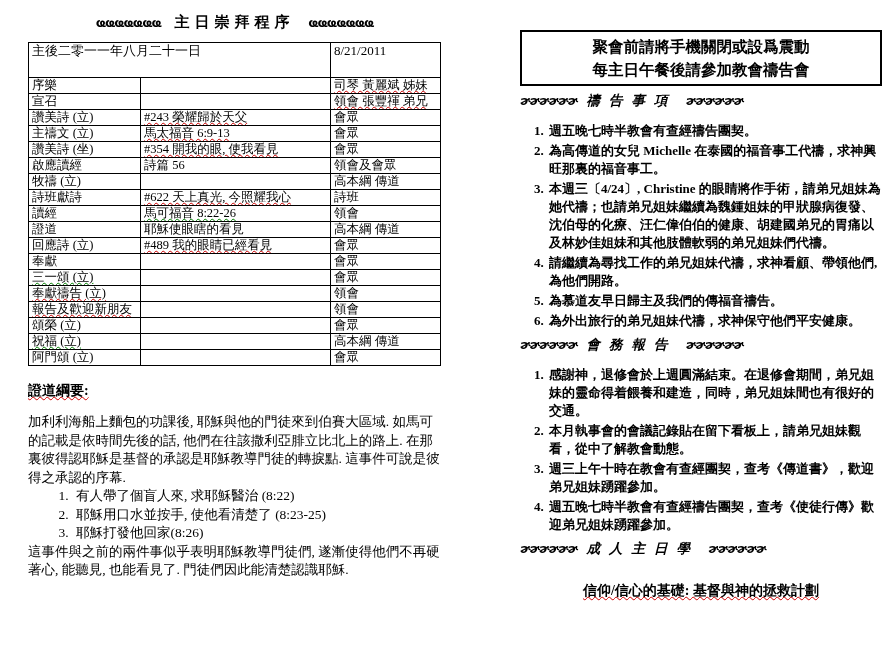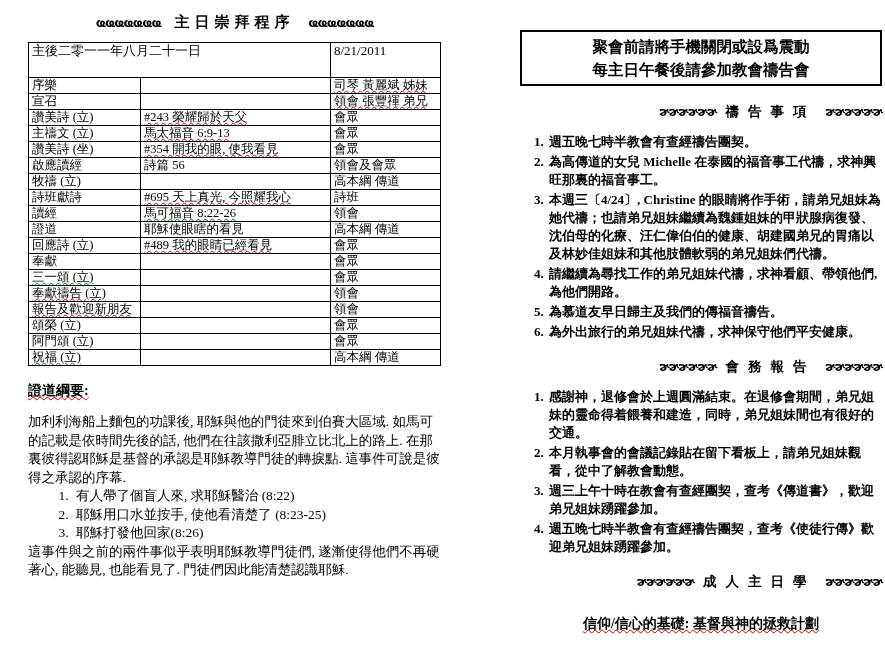--- a/index.html
+++ b/index.html
@@ -49,22 +49,22 @@
   .sermon-points li{padding-left:4px;}
   .sermon-conclusion{margin:0;font-size:13.5px;line-height:18.5px;}
 
   
   .right-page{position:absolute;left:520px;top:30px;width:362px;}
   .notice-box{
     border:2px solid #000;text-align:center;
     font-weight:bold;font-size:15.5px;line-height:23px;padding:3px 0;
   }
   .sec-header{
-    text-align:right;font-weight:bold;font-size:13.5px;line-height:18px;
-    margin-top:17px;white-space:nowrap;
+    text-align:left;font-weight:bold;font-size:13.5px;line-height:18px;
+    margin-top:6px;white-space:nowrap;font-style:italic;
   }
   .sec-title{letter-spacing:9px;margin:0 6px;}
   .orn2{font-family:"DejaVu Sans",sans-serif;font-size:12px;letter-spacing:-1px;font-weight:bold;}
   .r-list{
     margin:12px 0 0;padding-left:27px;
     font-weight:bold;font-size:13px;line-height:18px;
   }
   .r-list li{margin-bottom:2px;padding-left:2px;}
   .ss-topic{
     text-align:center;font-weight:bold;font-size:14px;margin-top:24px;
@@ -134,21 +134,21 @@
           </tr>
 
           <tr>
             <td>牧禱 (立)</td>
             <td></td>
             <td>高本綱 傳道</td>
           </tr>
 
           <tr>
             <td>詩班獻詩</td>
-            <td class="sq-red">#695 天上真光, 今照耀我心</td>
+            <td class="sq-red">#622 天上真光, 今照耀我心</td>
             <td>詩班</td>
           </tr>
 
           <tr>
             <td>讀經</td>
             <td class="sq-green">馬可福音 8:22-26</td>
             <td>領會</td>
           </tr>
 
           <tr>
@@ -187,29 +187,29 @@
             <td>領會</td>
           </tr>
 
           <tr>
             <td>頌榮 (立)</td>
             <td></td>
             <td>會眾</td>
           </tr>
 
           <tr>
+            <td class="sq-green">祝福 (立)</td>
+            <td></td>
+            <td>高本綱 傳道</td>
+          </tr>
+
+          <tr>
             <td>阿門頌 (立)</td>
             <td></td>
             <td>會眾</td>
-          </tr>
-
-          <tr>
-            <td class="sq-green">祝福 (立)</td>
-            <td></td>
-            <td>高本綱 傳道</td>
           </tr>
         </tbody>
     </table>
 
     <div class="sermon">
       <div class="sermon-heading sq-red">證道綱要:</div>
       <p class="sermon-intro">加利利海船上麵包的功課後, 耶穌與他的門徒來到伯賽大區域. 如馬可的記載是依時間先後的話, 他們在往該撒利亞腓立比北上的路上. 在那裏彼得認耶穌是基督的承認是耶穌教導門徒的轉捩點. 這事件可說是彼得之承認的序幕.</p>
       <ol class="sermon-points">
 
       <li>有人帶了個盲人來, 求耶穌醫治 (8:22)</li>

